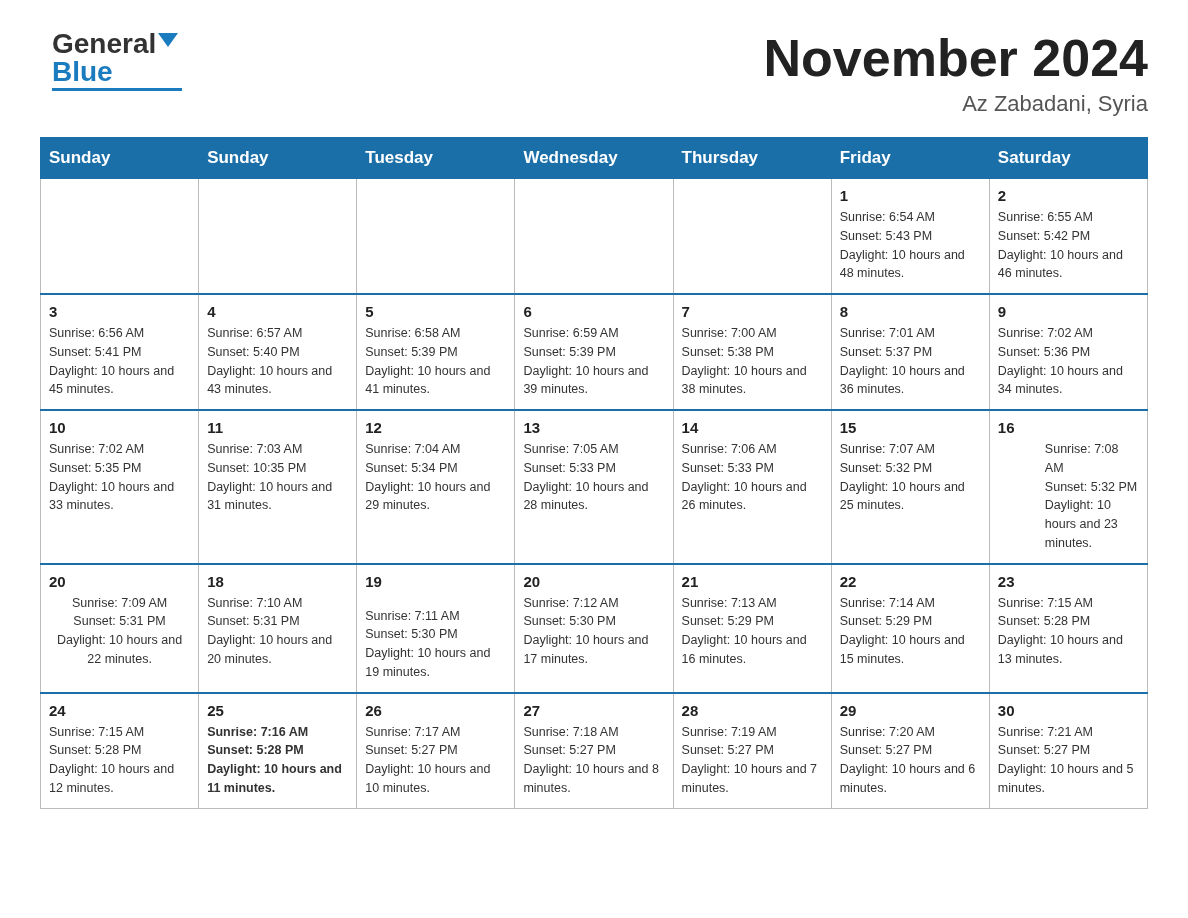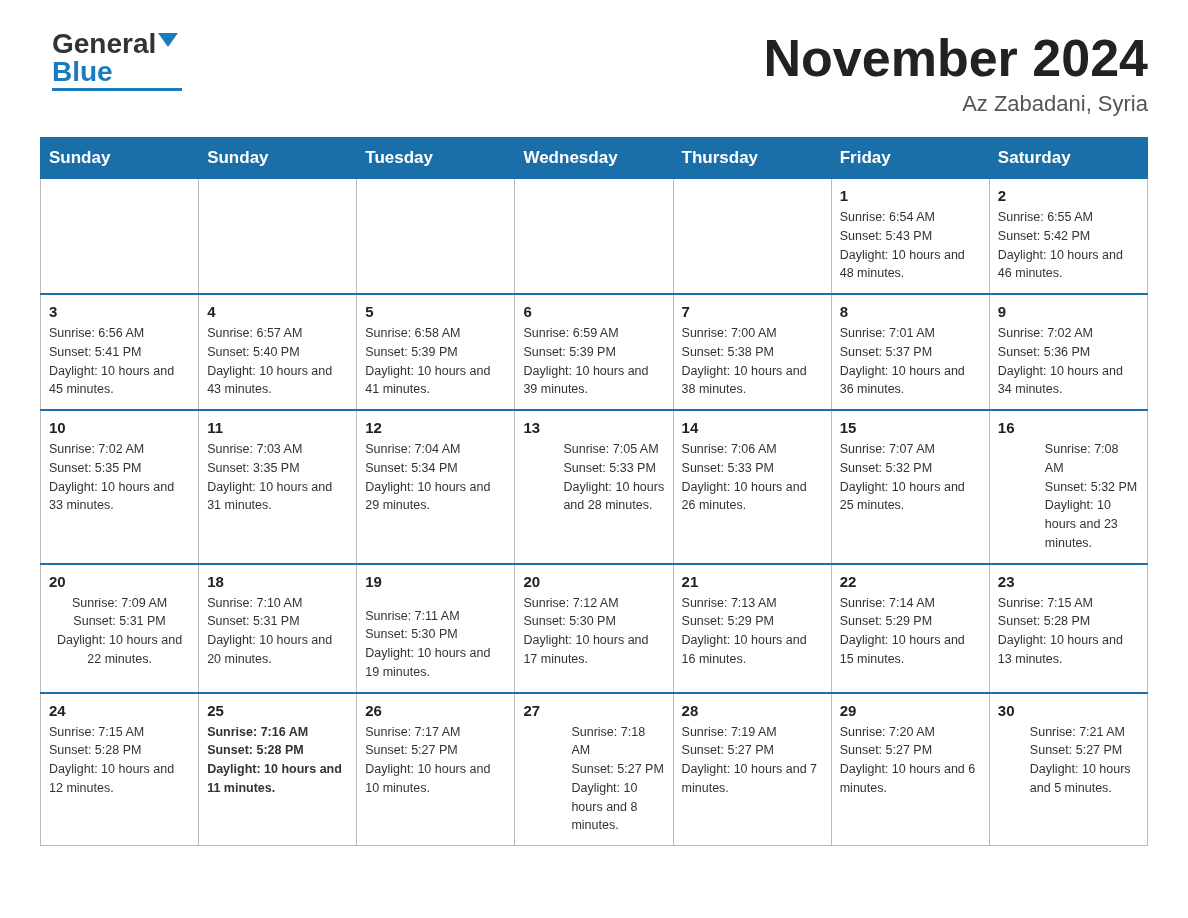--- a/index.html
+++ b/index.html
@@ -205,32 +205,32 @@
       <tr class="week-row">
         <td>
           <div class="day-number">10</div>
           <div class="day-info" style="white-space: pre-line;">Sunrise: 7:02 AM
 Sunset: 5:35 PM
 Daylight: 10 hours and 33 minutes.</div>
         </td>
         <td>
           <div class="day-number">11</div>
           <div class="day-info" style="white-space: pre-line;">Sunrise: 7:03 AM
-Sunset: 3:35 PM
+Sunset: 10:35 PM
 Daylight: 10 hours and 31 minutes.</div>
         </td>
         <td>
           <div class="day-number">12</div>
           <div class="day-info" style="white-space: pre-line;">Sunrise: 7:04 AM
 Sunset: 5:34 PM
 Daylight: 10 hours and 29 minutes.</div>
         </td>
         <td>
           <div class="day-number">13</div>
-          <div class="day-info" style="white-space: pre-line; margin-left: 40px;">Sunrise: 7:05 AM
+          <div class="day-info" style="white-space: pre-line;">Sunrise: 7:05 AM
 Sunset: 5:33 PM
 Daylight: 10 hours and 28 minutes.</div>
         </td>
         <td>
           <div class="day-number">14</div>
           <div class="day-info" style="white-space: pre-line;">Sunrise: 7:06 AM
 Sunset: 5:33 PM
 Daylight: 10 hours and 26 minutes.</div>
         </td>
         <td>
@@ -304,37 +304,37 @@
 Daylight: 10 hours and 11 minutes.</div>
         </td>
         <td>
           <div class="day-number">26</div>
           <div class="day-info" style="white-space: pre-line;">Sunrise: 7:17 AM
 Sunset: 5:27 PM
 Daylight: 10 hours and 10 minutes.</div>
         </td>
         <td>
           <div class="day-number">27</div>
-          <div class="day-info" style="white-space: pre-line; margin-left: 48px;">Sunrise: 7:18 AM
+          <div class="day-info" style="white-space: pre-line;">Sunrise: 7:18 AM
 Sunset: 5:27 PM
 Daylight: 10 hours and 8 minutes.</div>
         </td>
         <td>
           <div class="day-number">28</div>
           <div class="day-info" style="white-space: pre-line;">Sunrise: 7:19 AM
 Sunset: 5:27 PM
 Daylight: 10 hours and 7 minutes.</div>
         </td>
         <td>
           <div class="day-number">29</div>
           <div class="day-info" style="white-space: pre-line;">Sunrise: 7:20 AM
 Sunset: 5:27 PM
 Daylight: 10 hours and 6 minutes.</div>
         </td>
         <td>
           <div class="day-number">30</div>
-          <div class="day-info" style="white-space: pre-line; margin-left: 32px;">Sunrise: 7:21 AM
+          <div class="day-info" style="white-space: pre-line;">Sunrise: 7:21 AM
 Sunset: 5:27 PM
 Daylight: 10 hours and 5 minutes.</div>
         </td>
       </tr>
     </tbody>
 </table>
 
 </body></html>

